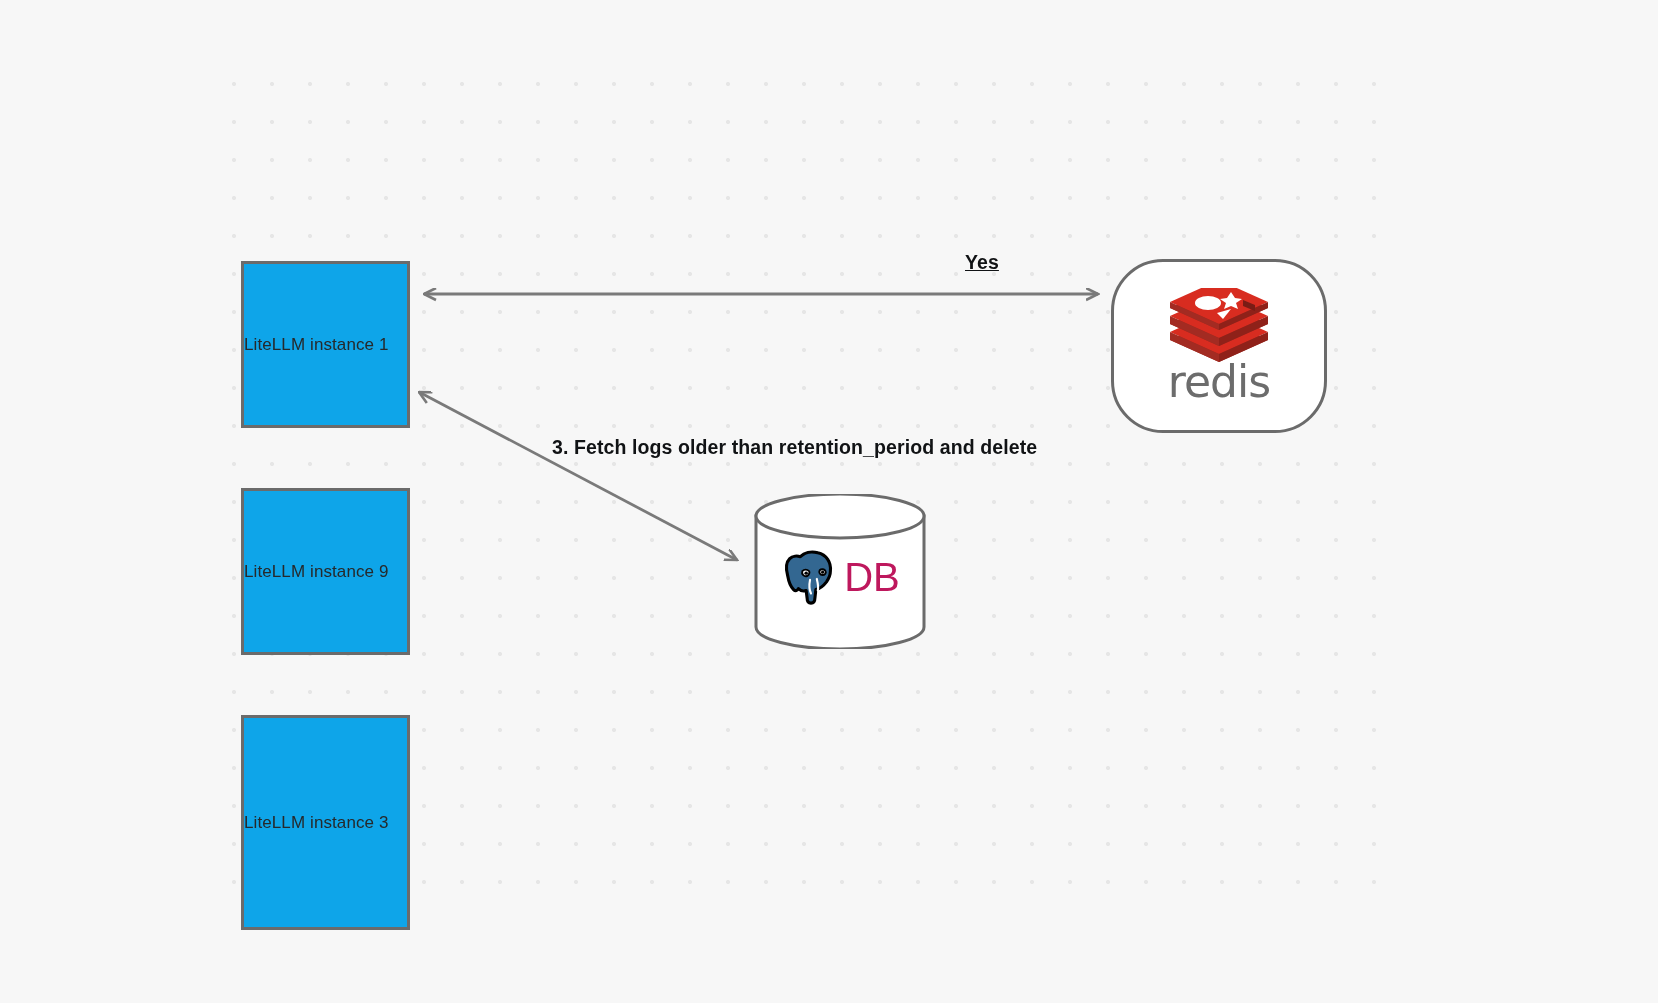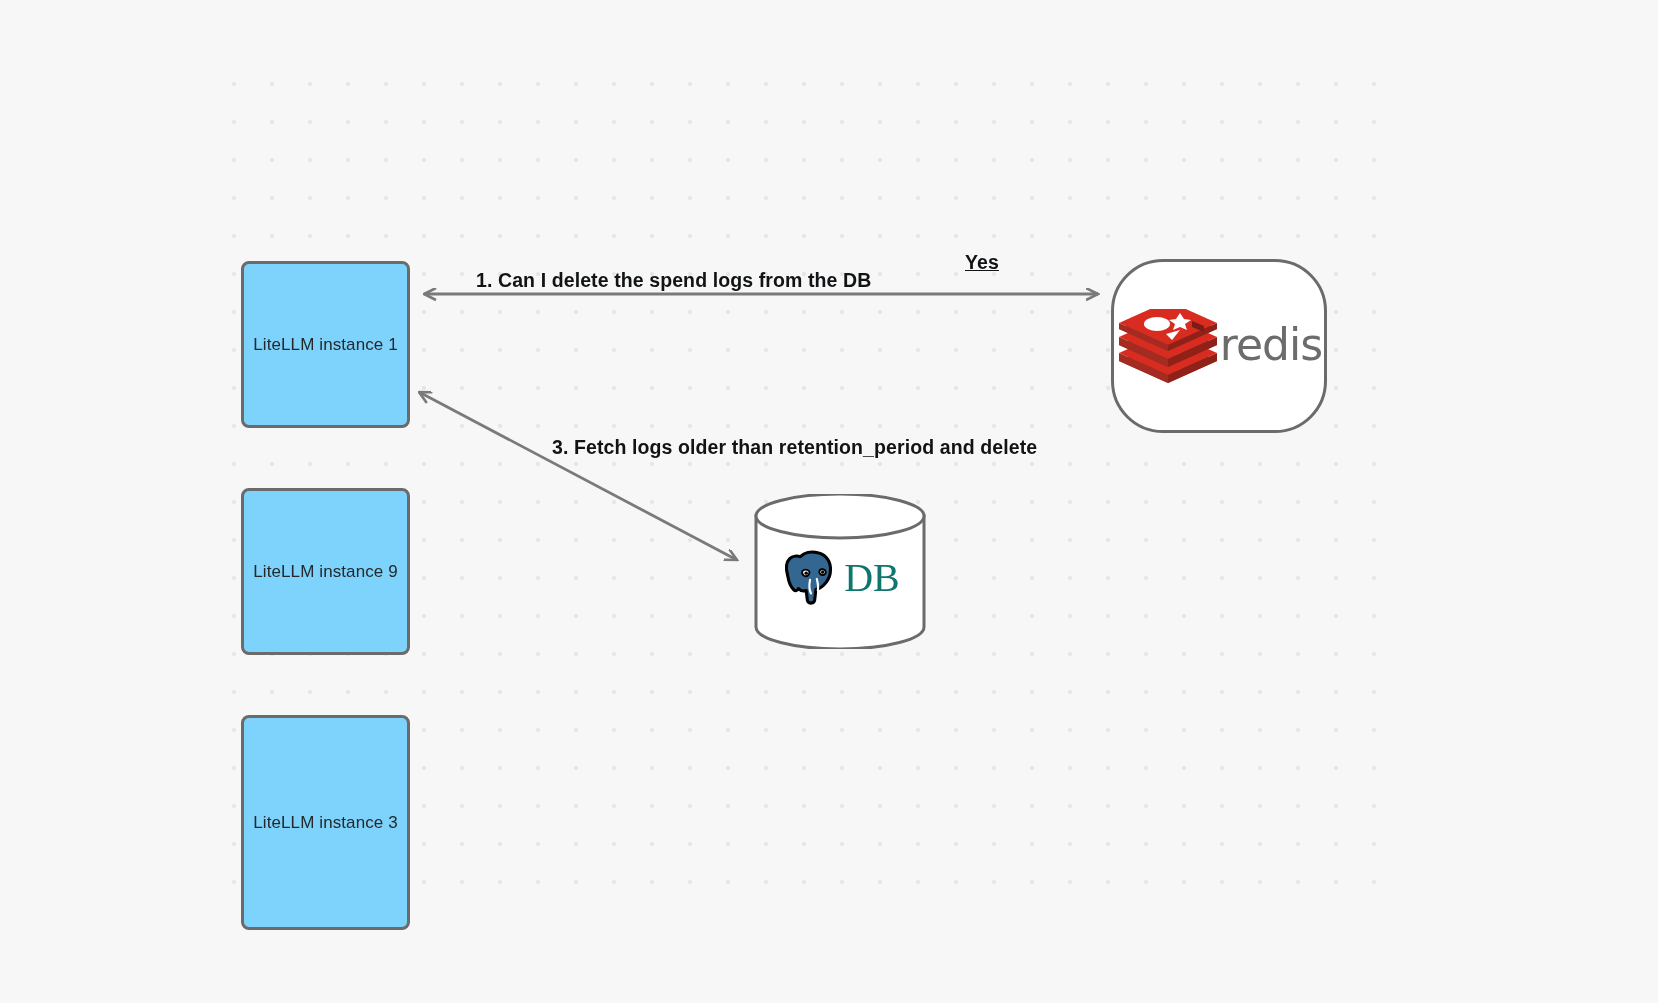--- a/index.html
+++ b/index.html
@@ -28,27 +28,27 @@
     width: 1180px;
     height: 830px;
     background-image: radial-gradient(#e6e6e6 2px, transparent 2.2px);
     background-size: 38px 38px;
     background-position: 10px 10px;
     pointer-events: none;
   }
   
   .node-box {
     position: absolute;
-    background: #7dd3fc;
+    background: #0ea5e9;
     border: 3px solid #6b6b6b;
-    border-radius: 8px;
+    border-radius: 0;
     box-sizing: border-box;
     display: flex;
     align-items: center;
-    justify-content: center;
+    justify-content: flex-start;
   }
   .node-label {
     font-size: 17px;
     color: #26292b;
     font-family: "Liberation Sans", sans-serif;
     letter-spacing: 0.1px;
   }
   #node-litellm-1 { left: 241px; top: 261px; width: 169px; height: 167px; }
   #node-litellm-2 { left: 241px; top: 488px; width: 169px; height: 167px; }
   #node-litellm-3 { left: 241px; top: 715px; width: 169px; height: 215px; }
@@ -58,21 +58,21 @@
     position: absolute;
     left: 1111px;
     top: 259px;
     width: 216px;
     height: 174px;
     background: #ffffff;
     border: 3px solid #6b6b6b;
     border-radius: 52px;
     box-sizing: border-box;
     display: flex;
-    flex-direction: row;
+    flex-direction: column;
     align-items: center;
     justify-content: center;
   }
   .redis-mark { width: 104px; height: 74px; display: block; }
   .redis-word {
     font-size: 44px;
     color: #6c6c6c;
     font-family: "DejaVu Sans", sans-serif;
     letter-spacing: -1px;
     line-height: 1;
@@ -92,22 +92,22 @@
     position: absolute;
     inset: 0;
     display: flex;
     align-items: center;
     justify-content: center;
     gap: 2px;
   }
   .pg-logo { width: 62px; height: 62px; display: block; margin-top: 10px;}
   .db-text {
     font-size: 40px;
-    color: #0f766e;
-    font-family: Liberation Serif, serif;
+    color: #be185d;
+    font-family: Liberation Sans, sans-serif;
     font-weight: 400;
     margin-top: 12px;
     letter-spacing: 0px;
   }
 
   
   .edge-label {
     position: absolute;
     font-family: "Liberation Sans", sans-serif;
     font-weight: bold;
@@ -141,21 +141,20 @@
 
     <g>
       <line x1="424" y1="294" x2="1098" y2="294" stroke="#7a7a7a" stroke-width="2.8" marker-start="url(#arrow-left)" marker-end="url(#arrow-right)"></line>
     </g>
 
     <g>
       <line x1="419" y1="392" x2="737" y2="560" stroke="#7a7a7a" stroke-width="2.8" marker-start="url(#arrow-left)" marker-end="url(#arrow-right)"></line>
     </g>
   </svg>
 
-  <div class="edge-label" id="edge-label-1">1.  Can I delete the spend logs from the DB</div>
 
   <div class="edge-label" id="edge-label-yes">Yes</div>
 
   <div class="edge-label" id="edge-label-2">3.  Fetch logs older than retention_period and delete</div>
 
   <div class="node-box" id="node-litellm-1">
     <span class="node-label">LiteLLM instance 1</span>
   </div>
 
   <div class="node-box" id="node-litellm-2">

